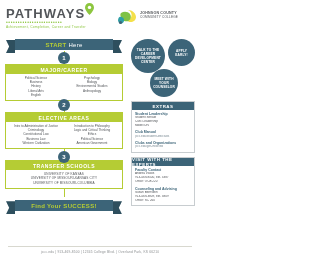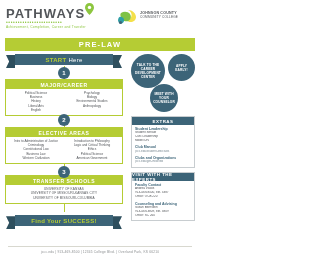--- a/index.html
+++ b/index.html
@@ -158,23 +158,20 @@
         <path d="M3 16c4-1 8 1 9 5 1 4-2 8-6 8-3 0-6-3-6-6 0-3 1-6 3-7z" fill="#2f9fa6"></path>
         <circle cx="5" cy="27" r="3.2" fill="#3c6478"></circle>
       </svg>
       <div class="jccc-txt">
         <b>JOHNSON COUNTY</b>
         <span>COMMUNITY COLLEGE</span>
       </div>
     </div>
   </div>
 
-  <div class="titlebar">
-    <span>PRE-LAW</span>
-  </div>
 
   <div class="content">
 
     <div class="left-col">
 
       <div class="connector" style="top:12px;height:146px;"></div>
 
       <div class="ribbon" style="margin-top:0;">
         <div class="tail l"></div>
         <div class="tail r"></div>

